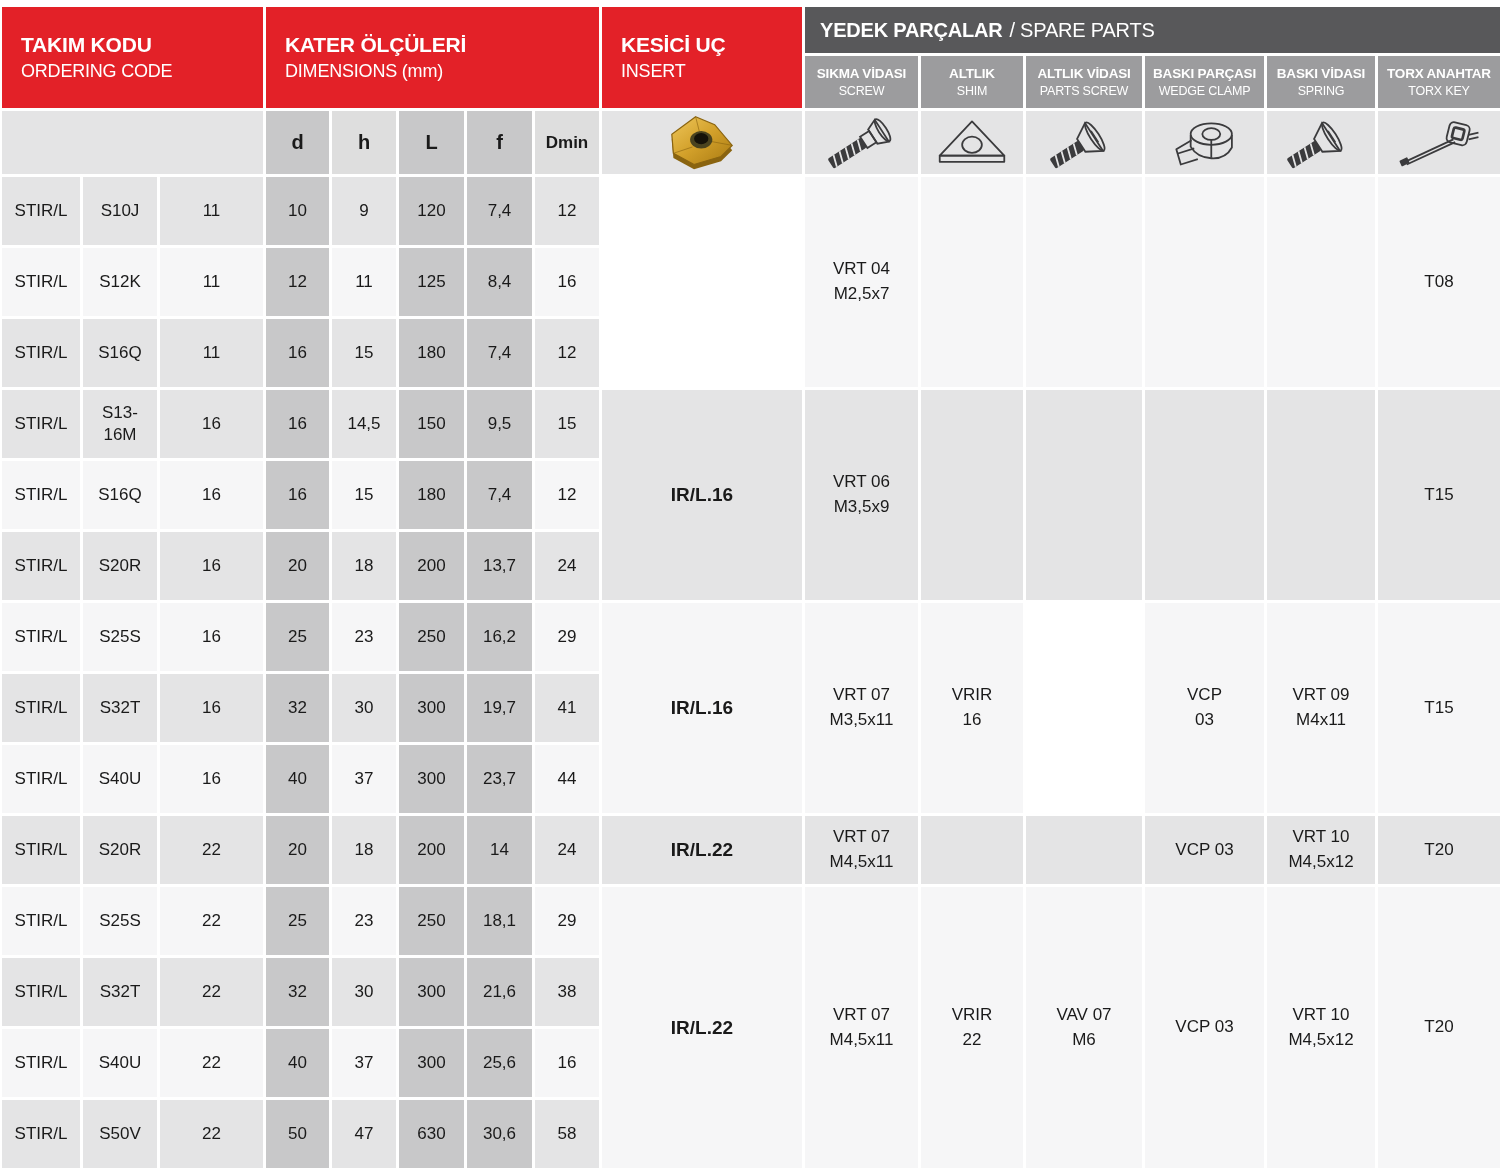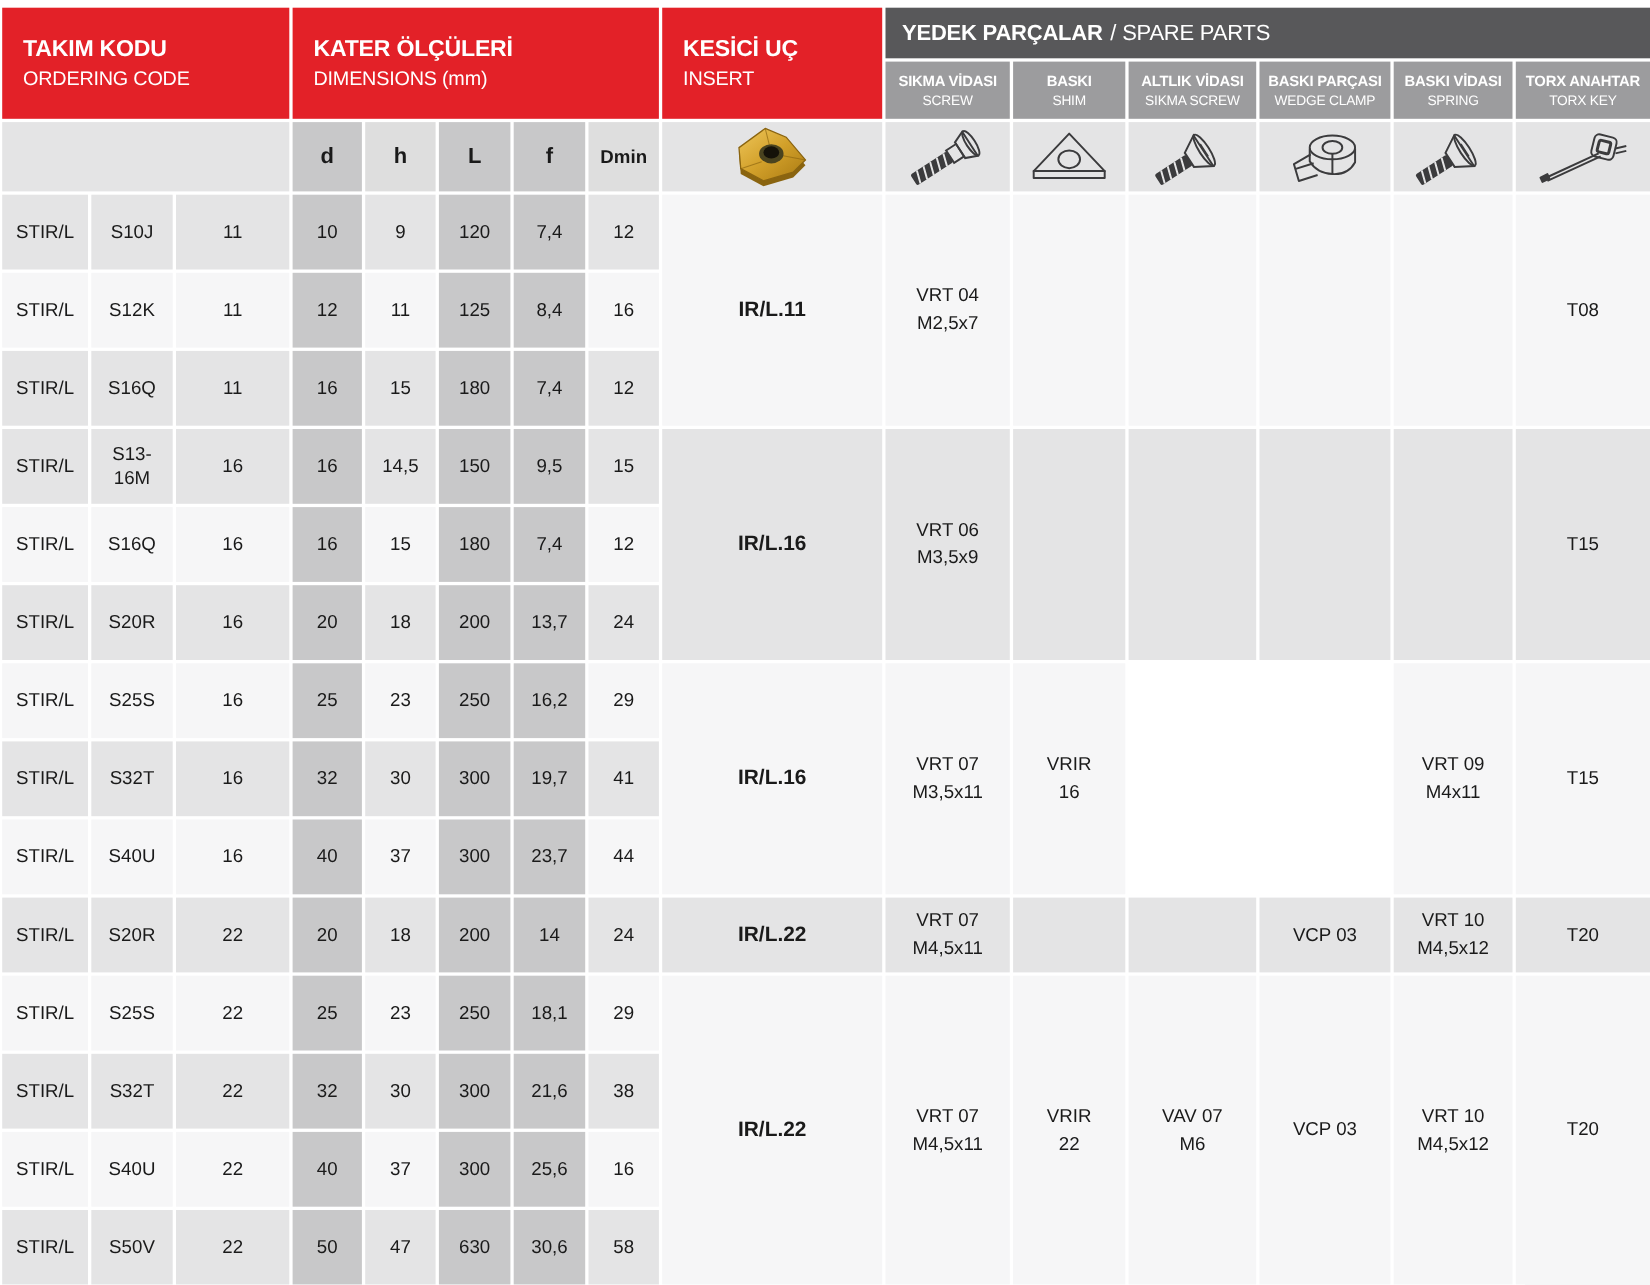--- a/index.html
+++ b/index.html
@@ -57,26 +57,26 @@
   <div class="hdark" style="grid-area:1/10/2/16">
     <span class="t">YEDEK PARÇALAR</span>
     <span class="s">/ SPARE PARTS</span>
   </div>
 
   <div class="hsub" style="grid-area:2/10/3/11">
     <div class="t">SIKMA VİDASI</div>
     <div class="s">SCREW</div>
   </div>
   <div class="hsub" style="grid-area:2/11/3/12">
-    <div class="t">BASKI</div>
+    <div class="t">ALTLIK</div>
     <div class="s">SHIM</div>
   </div>
   <div class="hsub" style="grid-area:2/12/3/13">
     <div class="t">ALTLIK VİDASI</div>
-    <div class="s">SIKMA SCREW</div>
+    <div class="s">PARTS SCREW</div>
   </div>
   <div class="hsub" style="grid-area:2/13/3/14">
     <div class="t">BASKI PARÇASI</div>
     <div class="s">WEDGE CLAMP</div>
   </div>
   <div class="hsub" style="grid-area:2/14/3/15">
     <div class="t">BASKI VİDASI</div>
     <div class="s">SPRING</div>
   </div>
   <div class="hsub" style="grid-area:2/15/3/16">
@@ -295,21 +295,20 @@
 
   <div class="cell bg-g" style="grid-area:17/1">STIR/L</div>
   <div class="cell bg-g" style="grid-area:17/2">S50V</div>
   <div class="cell bg-g" style="grid-area:17/3">22</div>
   <div class="cell bg-t" style="grid-area:17/4">50</div>
   <div class="cell bg-g" style="grid-area:17/5">47</div>
   <div class="cell bg-t" style="grid-area:17/6">630</div>
   <div class="cell bg-t" style="grid-area:17/7">30,6</div>
   <div class="cell bg-g" style="grid-area:17/8">58</div>
 
-  <div class="grp ins bg-w" style="grid-area:4/9/7/10">IR/L.11</div>
   <div class="grp bg-w" style="grid-area:4/10/7/11">VRT 04
 M2,5x7</div>
   <div class="grp bg-w" style="grid-area:4/11/7/12"></div>
   <div class="grp bg-w" style="grid-area:4/12/7/13"></div>
   <div class="grp bg-w" style="grid-area:4/13/7/14"></div>
   <div class="grp bg-w" style="grid-area:4/14/7/15"></div>
   <div class="grp bg-w" style="grid-area:4/15/7/16">T08</div>
 
   <div class="grp ins bg-g" style="grid-area:7/9/10/10">IR/L.16</div>
   <div class="grp bg-g" style="grid-area:7/10/10/11">VRT 06
@@ -318,20 +317,22 @@
   <div class="grp bg-g" style="grid-area:7/12/10/13"></div>
   <div class="grp bg-g" style="grid-area:7/13/10/14"></div>
   <div class="grp bg-g" style="grid-area:7/14/10/15"></div>
   <div class="grp bg-g" style="grid-area:7/15/10/16">T15</div>
 
   <div class="grp ins bg-w" style="grid-area:10/9/13/10">IR/L.16</div>
   <div class="grp bg-w" style="grid-area:10/10/13/11">VRT 07
 M3,5x11</div>
   <div class="grp bg-w" style="grid-area:10/11/13/12">VRIR
 16</div>
+  <div class="grp bg-w" style="grid-area:10/13/13/14">VCP
+03</div>
   <div class="grp bg-w" style="grid-area:10/14/13/15">VRT 09
 M4x11</div>
   <div class="grp bg-w" style="grid-area:10/15/13/16">T15</div>
 
   <div class="grp ins bg-g" style="grid-area:13/9/14/10">IR/L.22</div>
   <div class="grp bg-g" style="grid-area:13/10/14/11">VRT 07
 M4,5x11</div>
   <div class="grp bg-g" style="grid-area:13/11/14/12"></div>
   <div class="grp bg-g" style="grid-area:13/12/14/13"></div>
   <div class="grp bg-g" style="grid-area:13/13/14/14">VCP 03</div>

